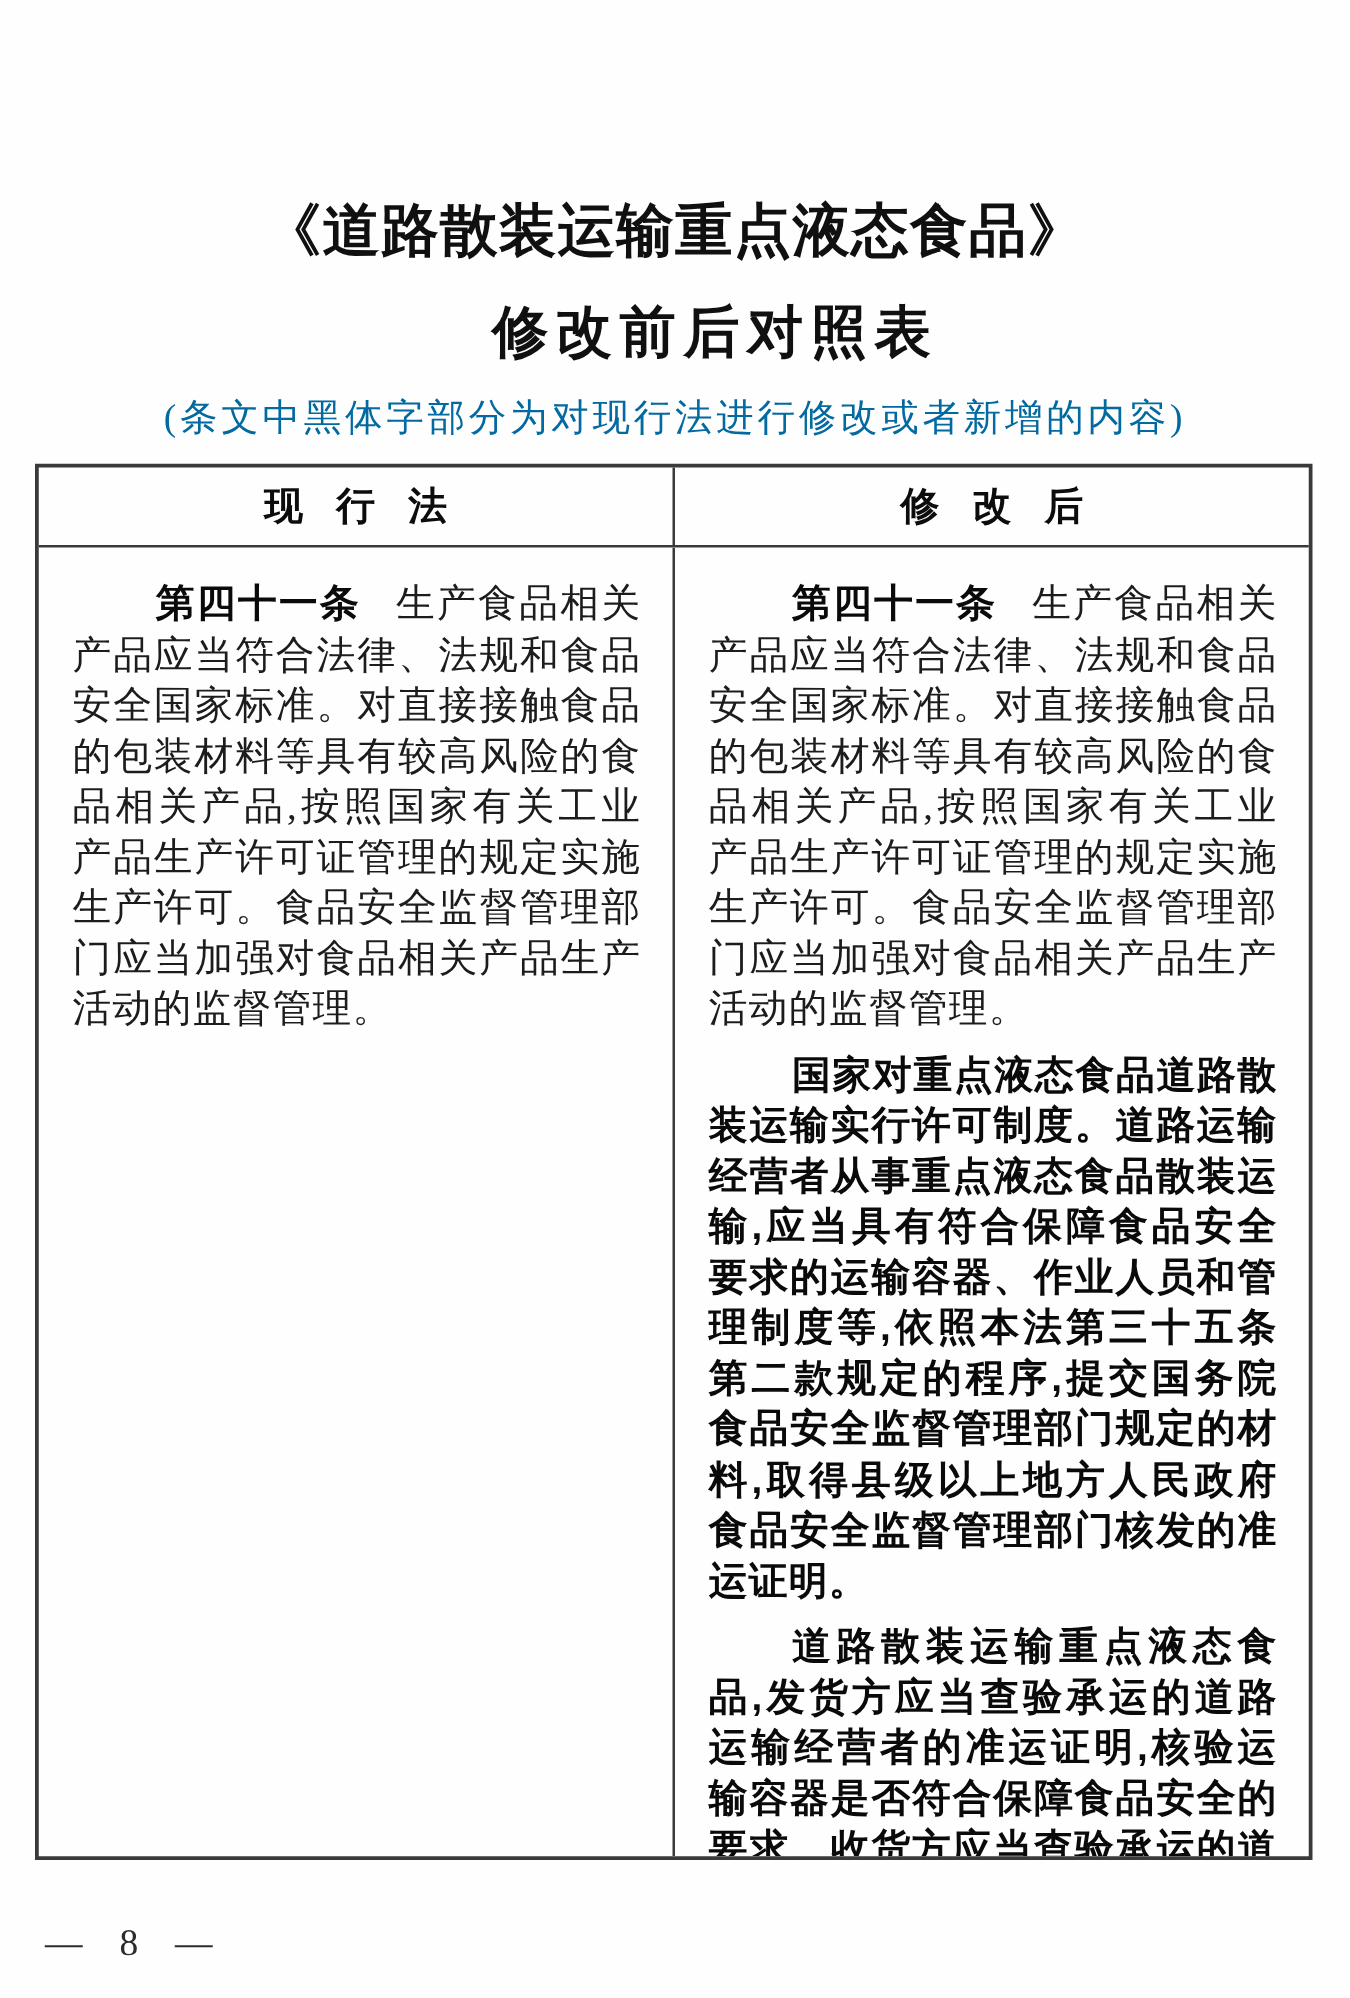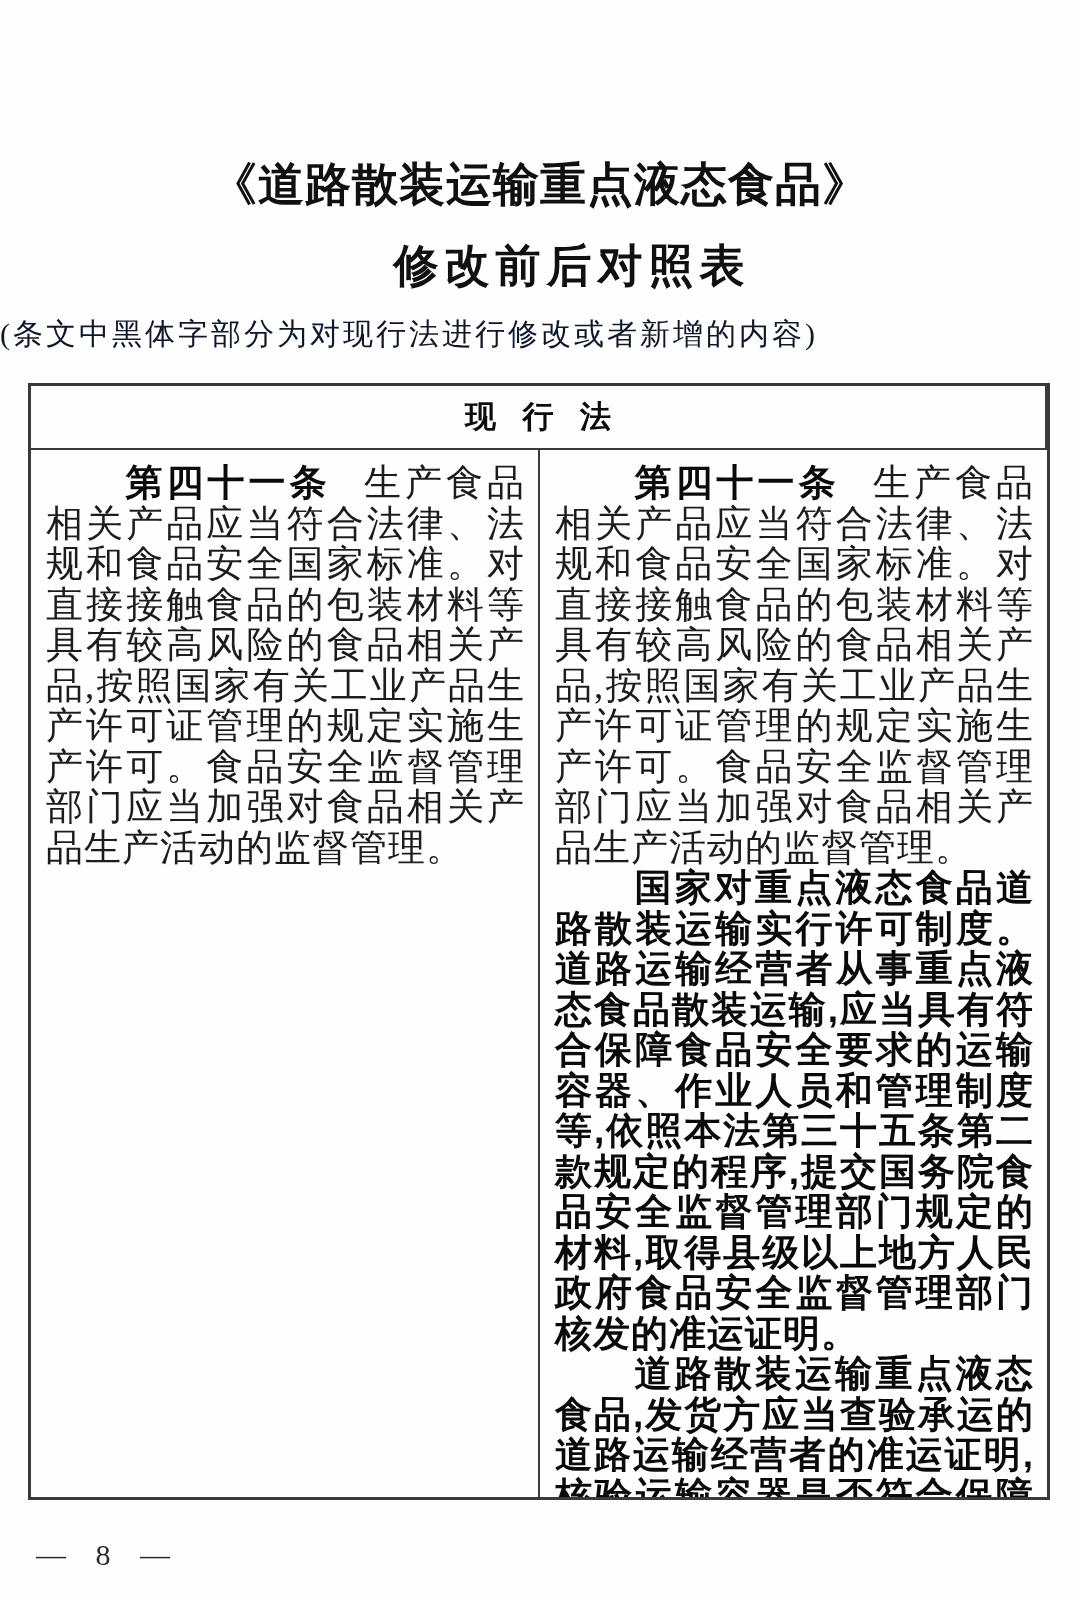--- a/index.html
+++ b/index.html
@@ -44,31 +44,31 @@
     color: #101010;
     white-space: nowrap;
     padding-left: 32px;
   }
   .note {
     position: absolute;
     top: 314px;
     left: 0;
     width: 100%;
     margin: 0;
-    text-align: left;
+    text-align: center;
     font-size: 30px;
     font-weight: 400;
     letter-spacing: 3px;
-    color: #0f172a;
+    color: #0369a1;
     white-space: nowrap;
   }
   .compare-table {
     position: absolute;
     left: 28px;
-    top: 383px;
+    top: 371px;
     width: 1022px;
     height: 1117px;
     box-sizing: border-box;
     border: 3px solid #3a3a3a;
     display: flex;
     flex-direction: column;
     background: #fefefe;
   }
   .thead {
     flex: none;
@@ -95,24 +95,24 @@
     overflow: hidden;
   }
   .td {
     flex: 1 1 0;
     box-sizing: border-box;
     padding: 13px 13px 0 15px;
     overflow: hidden;
   }
   .td.first { border-right: 2px solid #3a3a3a; }
   .para {
-    margin: 0;
+    margin: 12px;
     text-indent: 2.15em;
     text-align: justify;
-    font-size: 37px;
+    font-size: 31px;
     line-height: 40.5px;
     letter-spacing: 1px;
     color: #1c1c1c;
     font-family: "Liberation Serif", "DejaVu Serif", serif;
   }
   .para.added {
     font-family: Liberation Sans, sans-serif;
     font-weight: 700;
     color: #0a0a0a;
   }
@@ -138,20 +138,21 @@
 
 <div class="page">
 
   <h1 class="title1">《道路散装运输重点液态食品》</h1>
   <h2 class="title2">修改前后对照表</h2>
   <p class="note">(条文中黑体字部分为对现行法进行修改或者新增的内容)</p>
 
   <div class="compare-table">
     <div class="thead">
       <div class="th first">现 行 法</div>
+      <div class="th">修 改 后</div>
     </div>
     <div class="tbody">
       <div class="td first">
           <p class="para"><span class="lead">第四十一条</span>生产食品相关产品应当符合法律、法规和食品安全国家标准。对直接接触食品的包装材料等具有较高风险的食品相关产品,按照国家有关工业产品生产许可证管理的规定实施生产许可。食品安全监督管理部门应当加强对食品相关产品生产活动的监督管理。</p>
         </div>
       <div class="td">
           <p class="para"><span class="lead">第四十一条</span>生产食品相关产品应当符合法律、法规和食品安全国家标准。对直接接触食品的包装材料等具有较高风险的食品相关产品,按照国家有关工业产品生产许可证管理的规定实施生产许可。食品安全监督管理部门应当加强对食品相关产品生产活动的监督管理。</p>
           <p class="para added">国家对重点液态食品道路散装运输实行许可制度。道路运输经营者从事重点液态食品散装运输,应当具有符合保障食品安全要求的运输容器、作业人员和管理制度等,依照本法第三十五条第二款规定的程序,提交国务院食品安全监督管理部门规定的材料,取得县级以上地方人民政府食品安全监督管理部门核发的准运证明。</p>
           <p class="para added">道路散装运输重点液态食品,发货方应当查验承运的道路运输经营者的准运证明,核验运输容器是否符合保障食品安全的要求。收货方应当查验承运的道路运输经营者的准运证明、第四十一条,核</p>
         </div>

